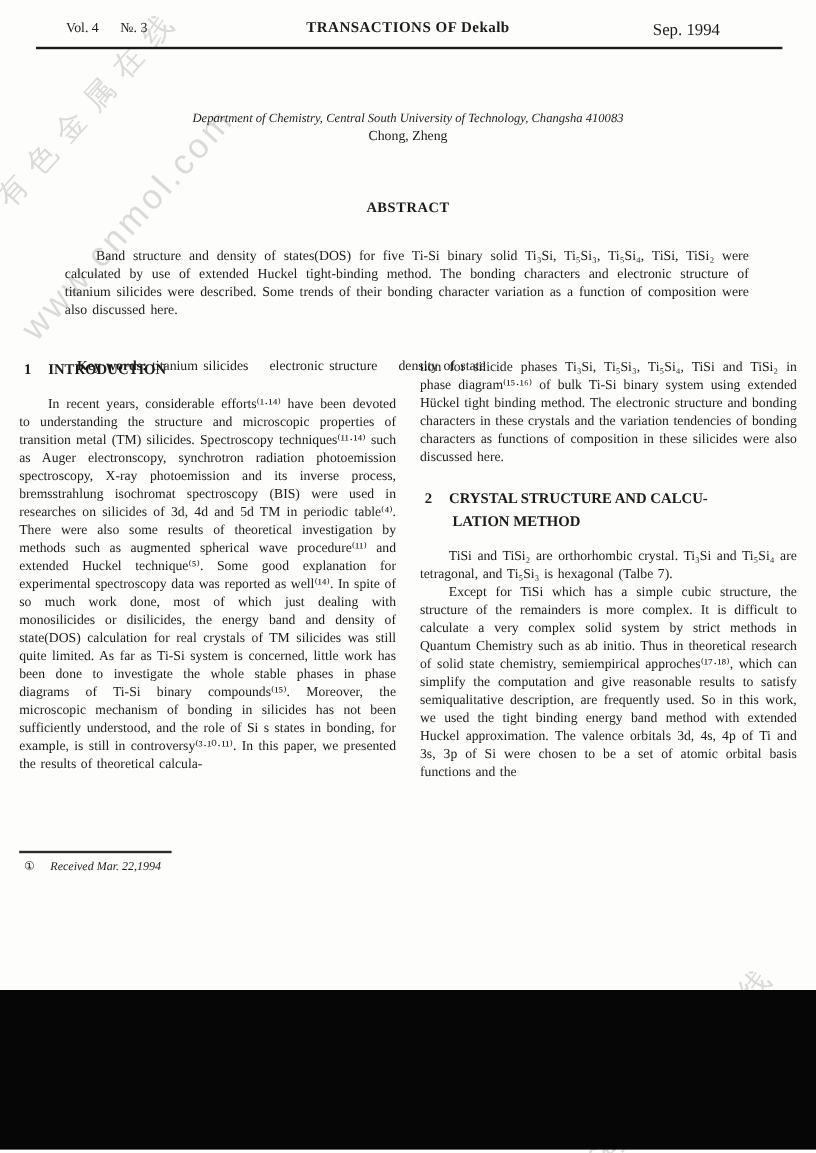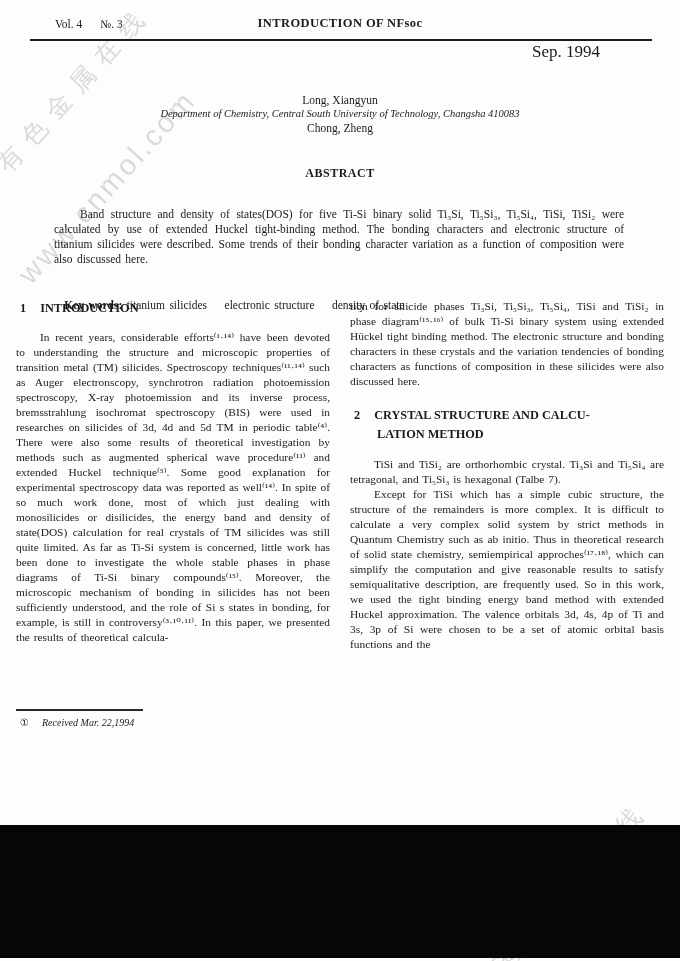--- a/index.html
+++ b/index.html
@@ -10,21 +10,21 @@
     background:#fdfdfc;
     overflow:hidden;
     font-family:"Liberation Serif","DejaVu Serif","DejaVu Sans",serif;
     color:#1b1b1b;
   }
   
   .hdr-vol{position:absolute;left:55px;top:18px;font-size:11.5px;}
   .hdr-vol .issue{margin-left:18px;}
   .hdr-journal{position:absolute;left:0;right:0;top:16px;text-align:center;
     font-weight:bold;font-size:12.5px;letter-spacing:.4px;}
-  .hdr-date{position:absolute;right:80px;top:18px;font-size:17px;margin-top:24px;}
+  .hdr-date{position:absolute;right:80px;top:18px;font-size:14px;}
   .hdr-rule{position:absolute;left:30px;right:28px;top:39px;height:2px;background:#1c1c1c;}
   
   .title{position:absolute;left:0;right:0;top:57px;text-align:center;
     font-weight:bold;font-size:16.5px;letter-spacing:.4px;}
   .title sup{font-size:9px;font-family:"Liberation Serif","DejaVu Sans",serif;}
   .authors{position:absolute;left:0;right:0;top:93px;text-align:center;line-height:14.2px;}
   .author-name{font-size:11.5px;}
   .author-affil{font-size:10.5px;font-style:italic;}
   
   .abs-heading{position:absolute;left:0;right:0;top:166px;text-align:center;
@@ -62,26 +62,25 @@
   .wm-url-br{left:438px;top:1012px;transform:rotate(-48deg);}
 </style>
 </head>
 <body>
 
 <div class="page">
 
   <div class="hdr-vol">
     <span>Vol. 4</span><span class="issue">№. 3</span>
   </div>
-  <div class="hdr-journal">INTRODUCTION OF NFsoc</div>
+  <div class="hdr-journal">TRANSACTIONS OF Dekalb</div>
   <div class="hdr-date">Sep. 1994</div>
   <div class="hdr-rule"></div>
 
   <div class="authors">
-    <div class="author-name">Long, Xiangyun</div>
     <div class="author-affil">Department of Chemistry, Central South University of Technology, Changsha 410083</div>
     <div class="author-name">Chong, Zheng</div>
   </div>
 
   <div class="abs-heading">ABSTRACT</div>
   <div class="abstract">
     <p class="abs-body">Band structure and density of states(DOS) for five Ti-Si binary solid Ti₃Si, Ti₅Si₃, Ti₅Si₄, TiSi, TiSi₂ were calculated by use of extended Huckel tight-binding method. The bonding characters and electronic structure of titanium silicides were described. Some trends of their bonding character variation as a function of composition were also discussed here.</p>
     <div class="keywords">
       <span class="kw-label">Key words:</span><span> titanium silicides    electronic structure    density of state</span>
     </div>

